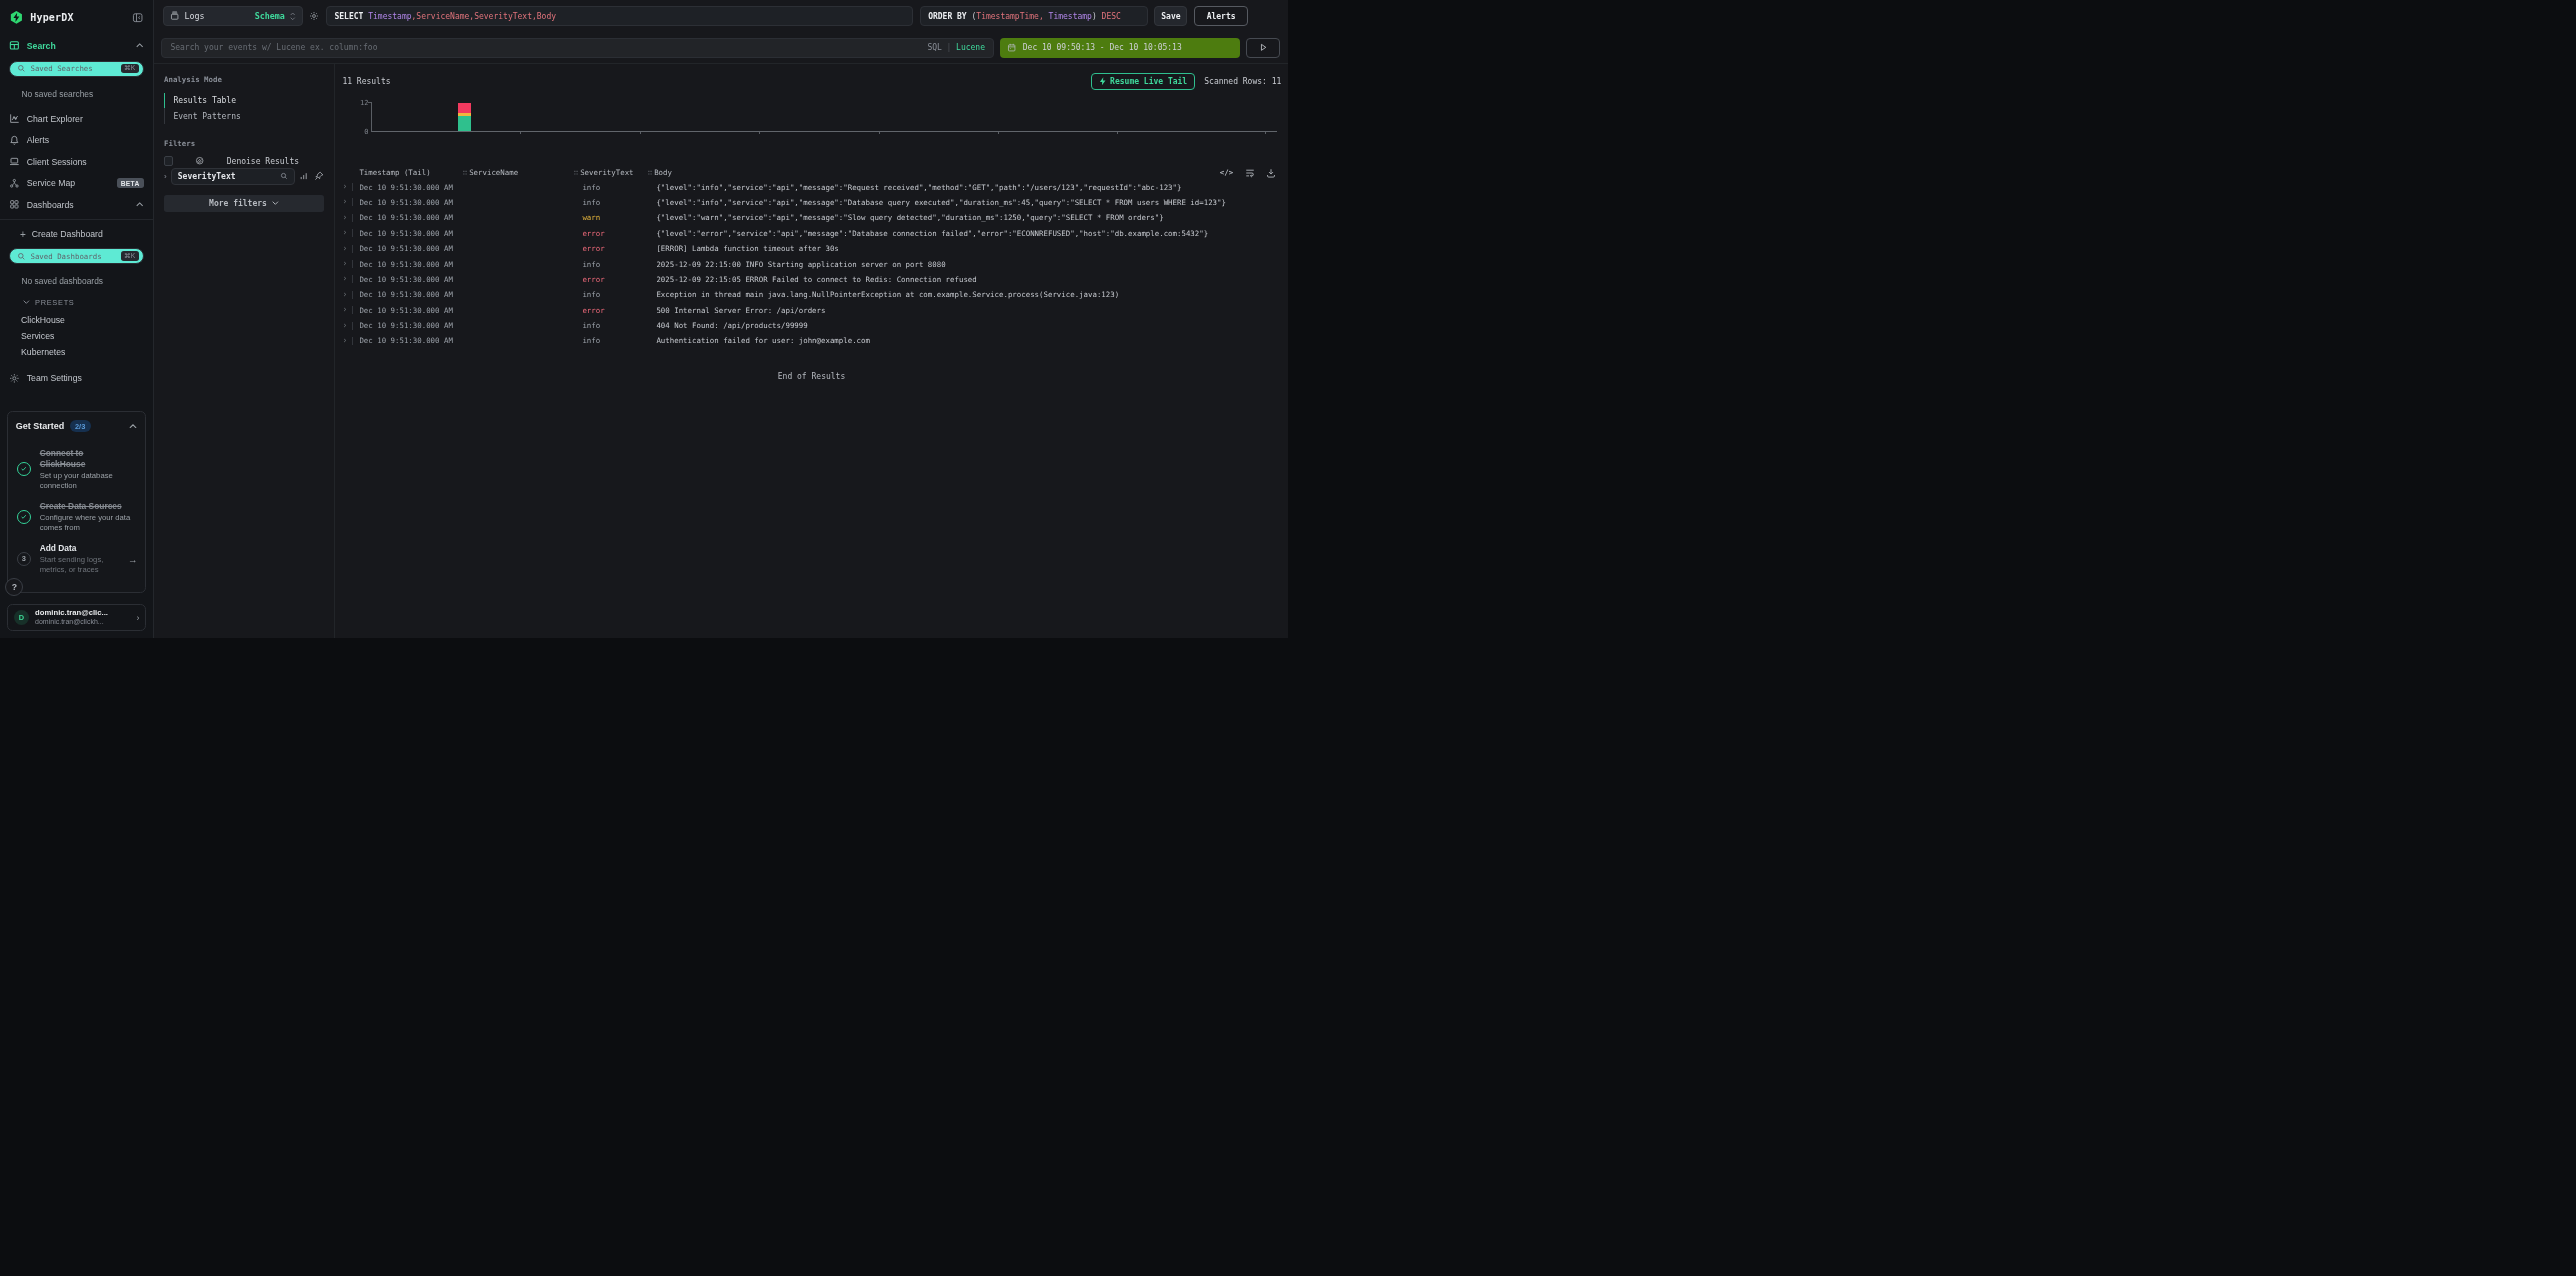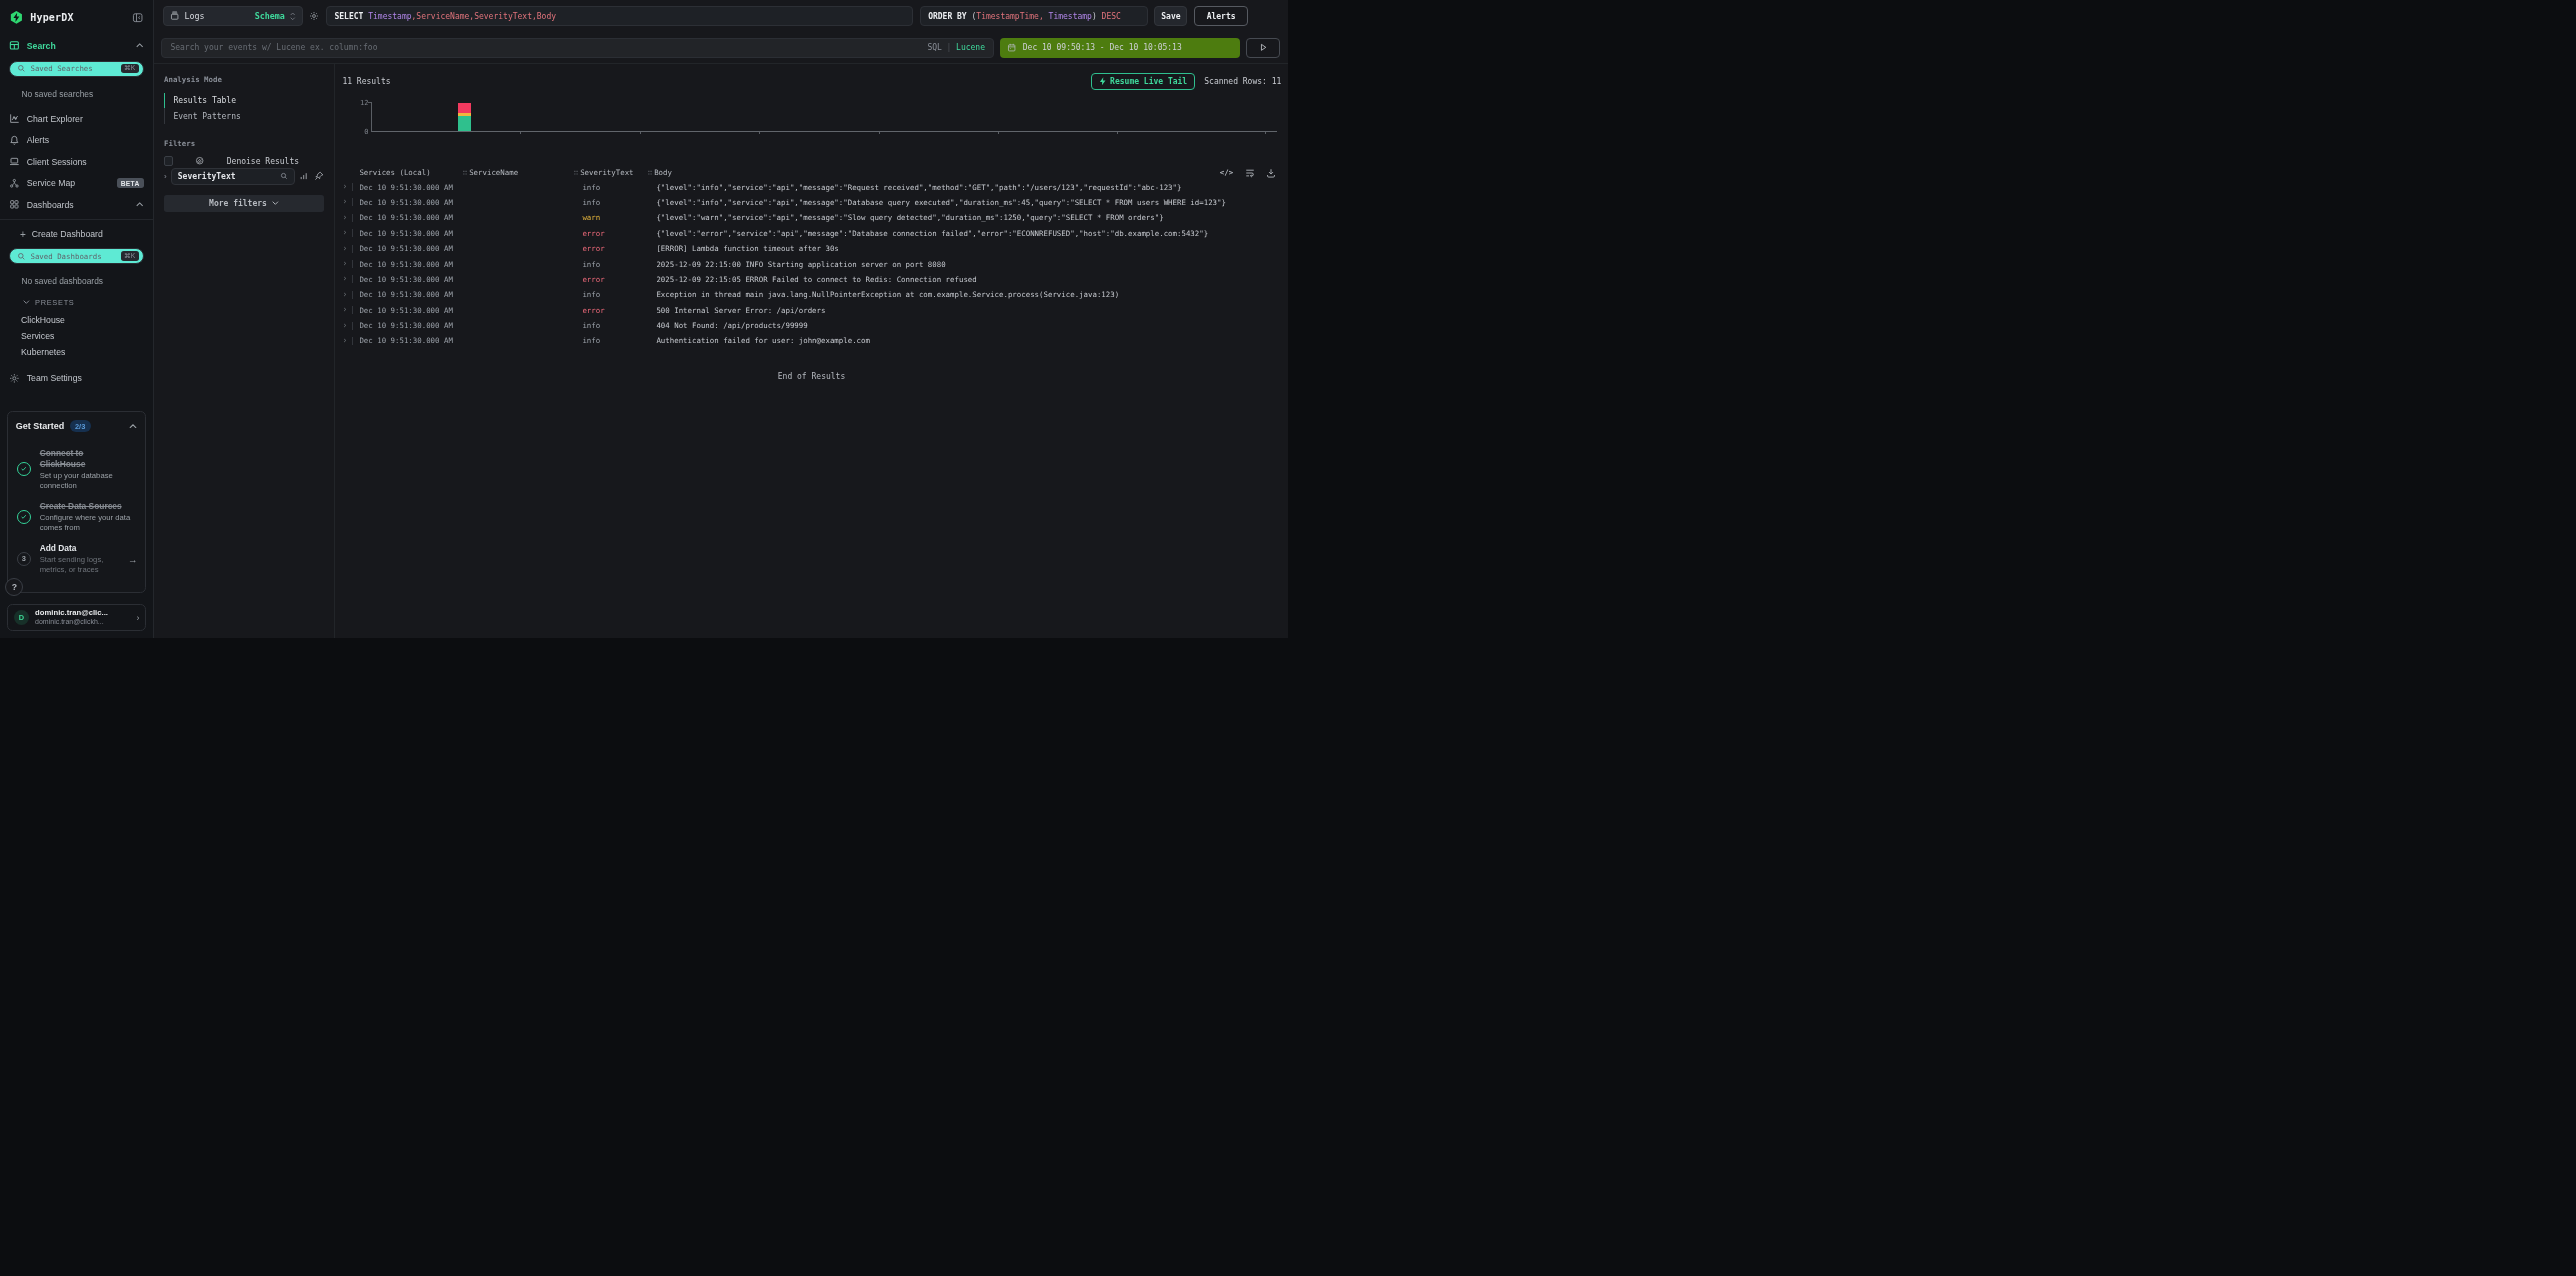--- a/index.html
+++ b/index.html
@@ -532,21 +532,21 @@
               <span class="xlab" style="left: 626px;"></span>
               <span class="xlab" style="left: 745px;"></span>
               <span class="xlab" style="left: 893px;"></span>
             </div>
         </div>
 
         <div class="table">
           <div class="thead">
             <span></span>
             <span class="hcell">
-                <span>Services (Local)</span>
+                <span>Timestamp (Tail)</span>
               </span>
             <span class="hcell">
                 <span class="handle">∷</span>
                 <span>ServiceName</span>
               </span>
             <span class="hcell">
                 <span class="handle">∷</span>
                 <span>SeverityText</span>
               </span>
             <span class="hcell">

